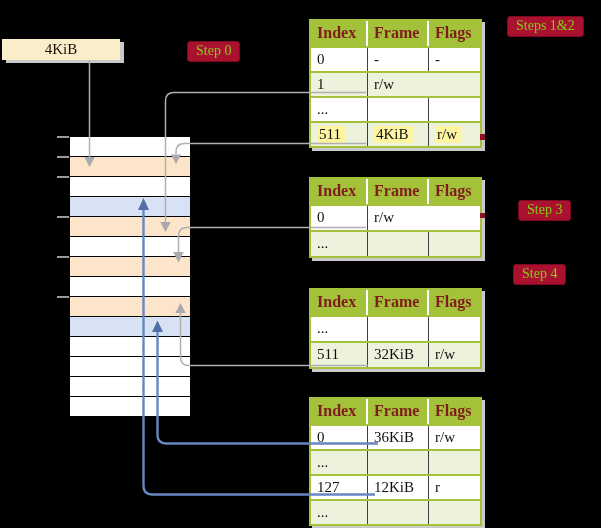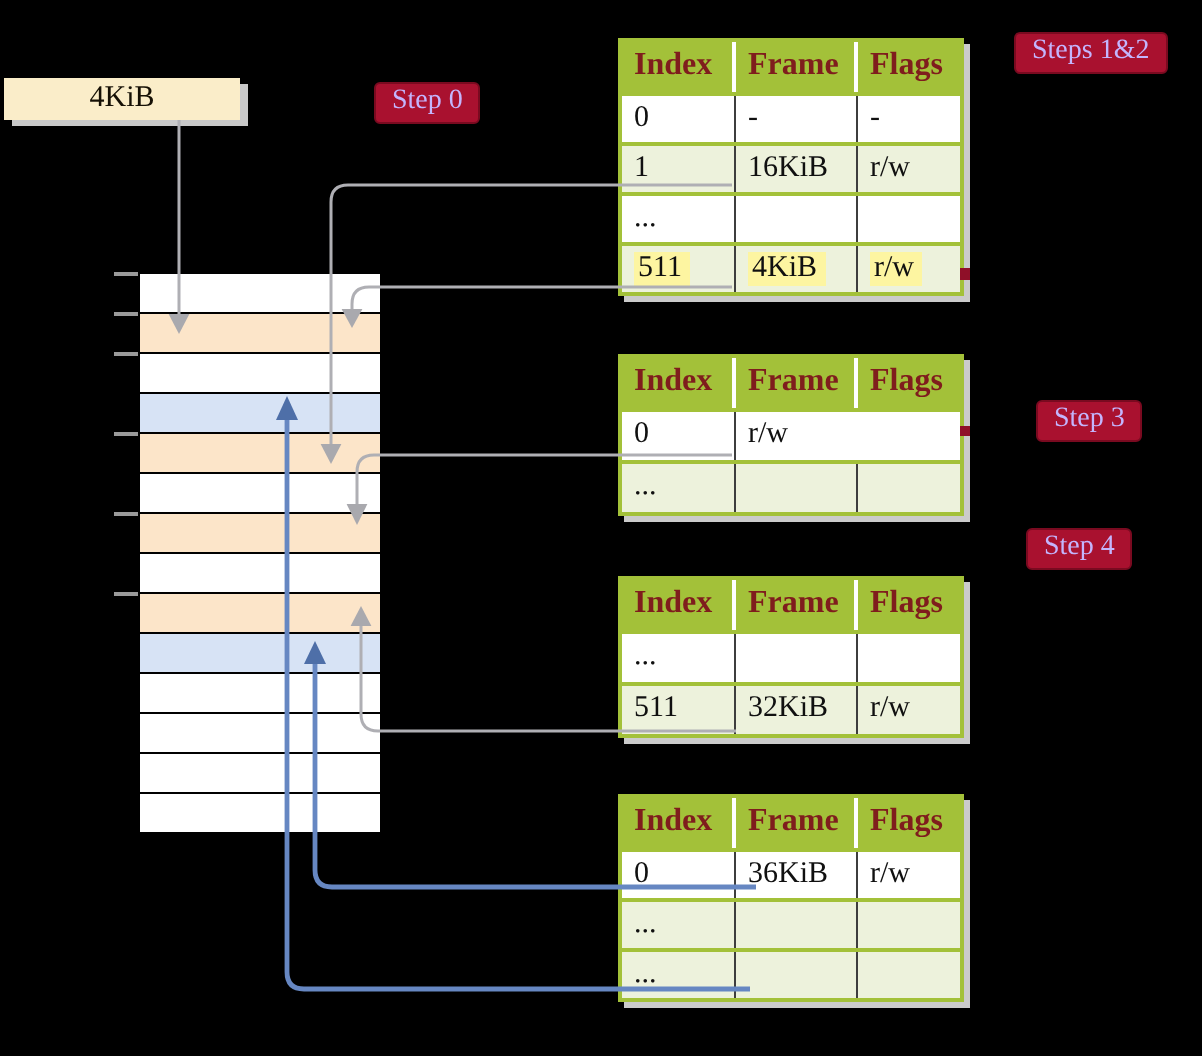--- a/index.html
+++ b/index.html
@@ -8,21 +8,21 @@
     font-family:"Liberation Serif","DejaVu Serif",serif;
   }
   
   .pointer-box{
     position:absolute;left:2px;top:39px;width:118px;height:21px;
     background:#FAEDC9;color:#151005;font-size:15px;line-height:21px;text-align:center;
     box-shadow:4px 3px 0 #C9C9C9;
   }
   
   .badge{
-    position:absolute;background:#A9112F;color:#c4b5fd;font-size:14px;
+    position:absolute;background:#A9112F;color:#84cc16;font-size:14px;
     padding:1px 8px 2px 8px;border:1px solid #7A0A20;border-radius:3px;white-space:nowrap;
   }
   .badge.step0{left:187px;top:41px;}
   .badge.steps12{left:507px;top:16px;}
   .badge.step3{left:518px;top:156px;margin-top:44px;}
   .badge.step4{left:513px;top:264px;}
   
   .stack{position:absolute;left:70px;top:137px;width:120px;}
   .mrow{height:19px;margin-top:1px;}
   .mrow:first-child{margin-top:0;}
@@ -95,21 +95,20 @@
         <div class="hcell c1">Frame</div>
         <div class="hcell c2">Flags</div>
       </div>
       <div class="brow white">
         <div class="bcell c0">0</div>
         <div class="bcell c1">-</div>
         <div class="bcell c2">-</div>
       </div>
       <div class="brow green">
         <div class="bcell c0">1</div>
-        <div class="bcell c1">16KiB</div>
         <div class="bcell c2">r/w</div>
       </div>
       <div class="brow white">
         <div class="bcell c0">...</div>
         <div class="bcell c1"></div>
         <div class="bcell c2"></div>
       </div>
       <div class="brow green">
         <div class="bcell c0"><span class="hl">511</span></div>
         <div class="bcell c1"><span class="hl">4KiB</span></div>
@@ -157,20 +156,25 @@
       </div>
       <div class="brow white">
         <div class="bcell c0">0</div>
         <div class="bcell c1">36KiB</div>
         <div class="bcell c2">r/w</div>
       </div>
       <div class="brow green">
         <div class="bcell c0">...</div>
         <div class="bcell c1"></div>
         <div class="bcell c2"></div>
+      </div>
+      <div class="brow white">
+        <div class="bcell c0">127</div>
+        <div class="bcell c1">12KiB</div>
+        <div class="bcell c2">r</div>
       </div>
       <div class="brow green">
         <div class="bcell c0">...</div>
         <div class="bcell c1"></div>
         <div class="bcell c2"></div>
       </div>
     </div>
 
   <svg class="overlay" width="601" height="528" viewBox="0 0 601 528">
 

